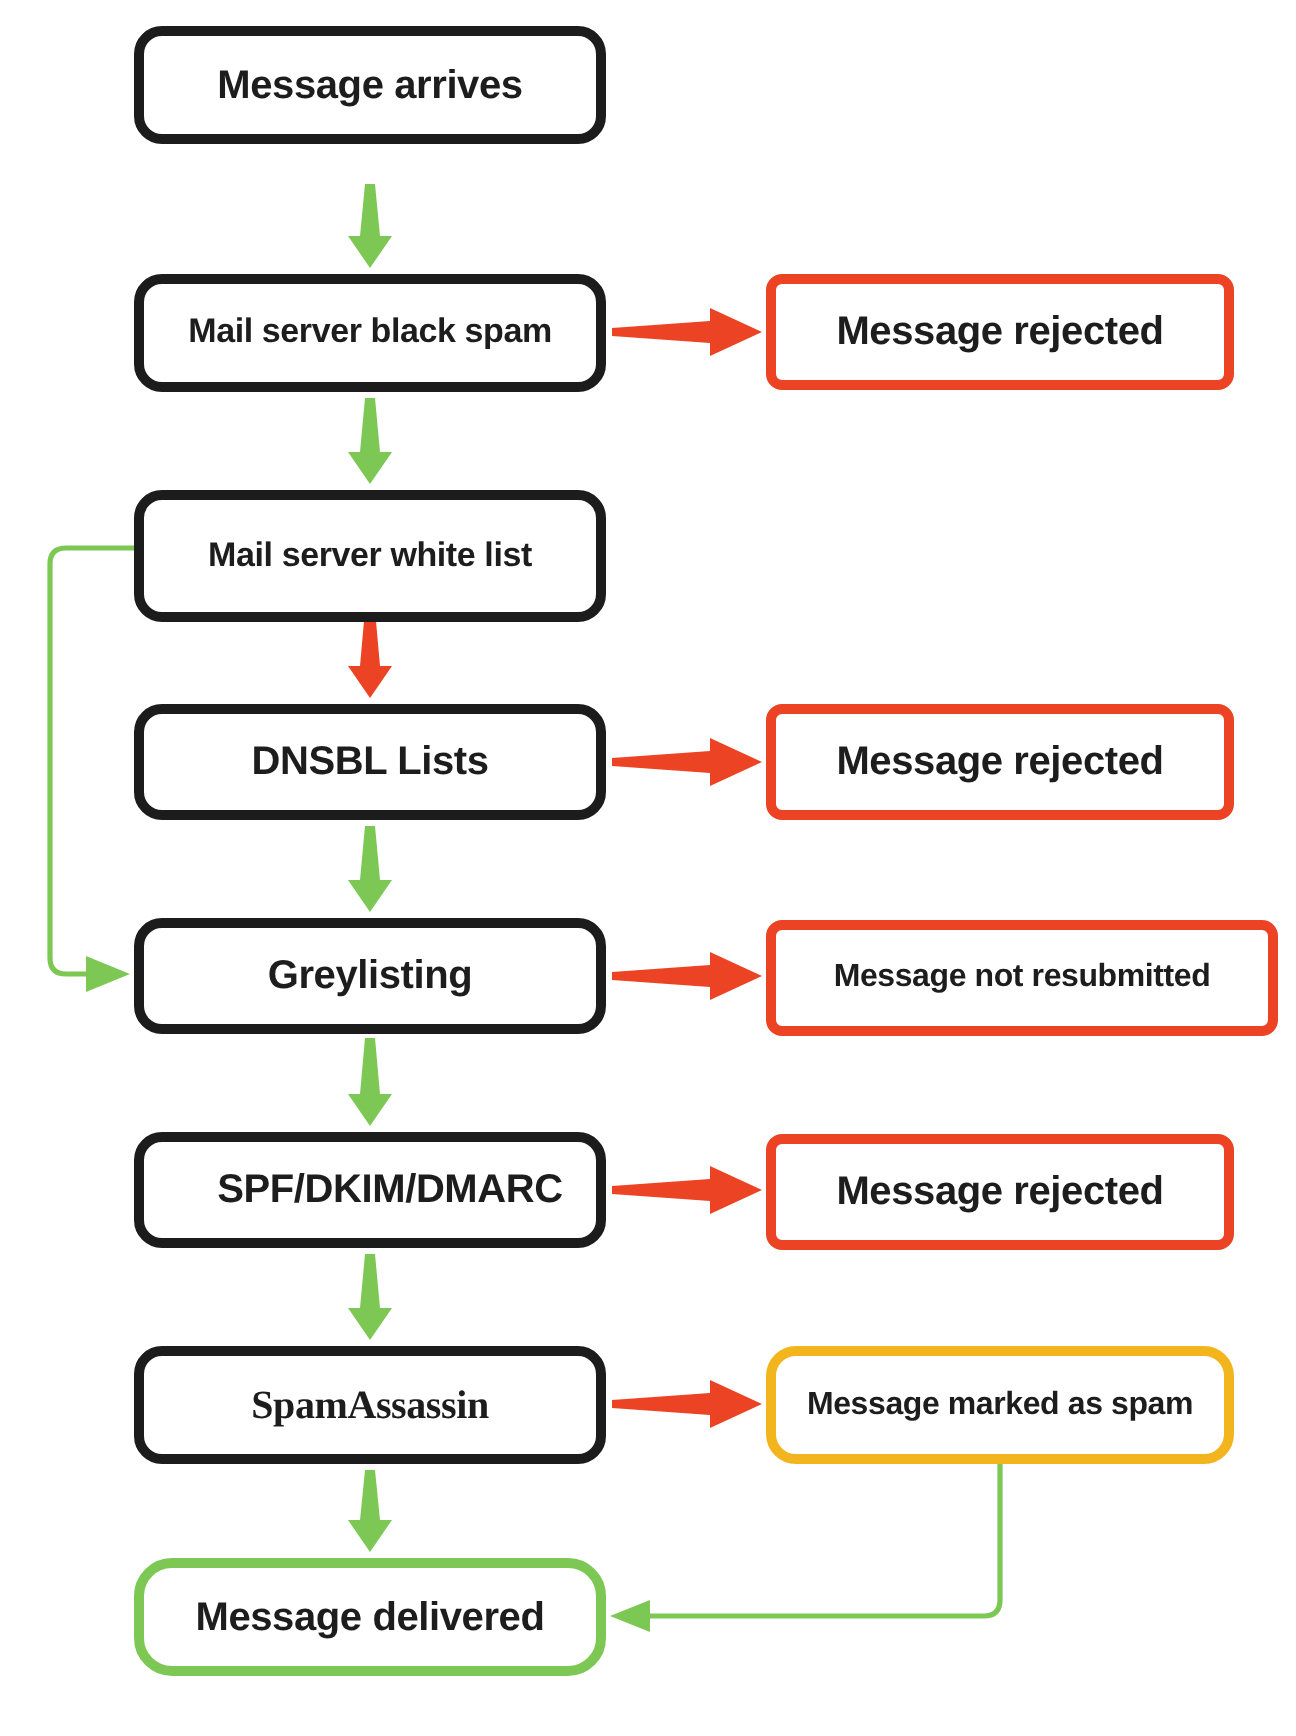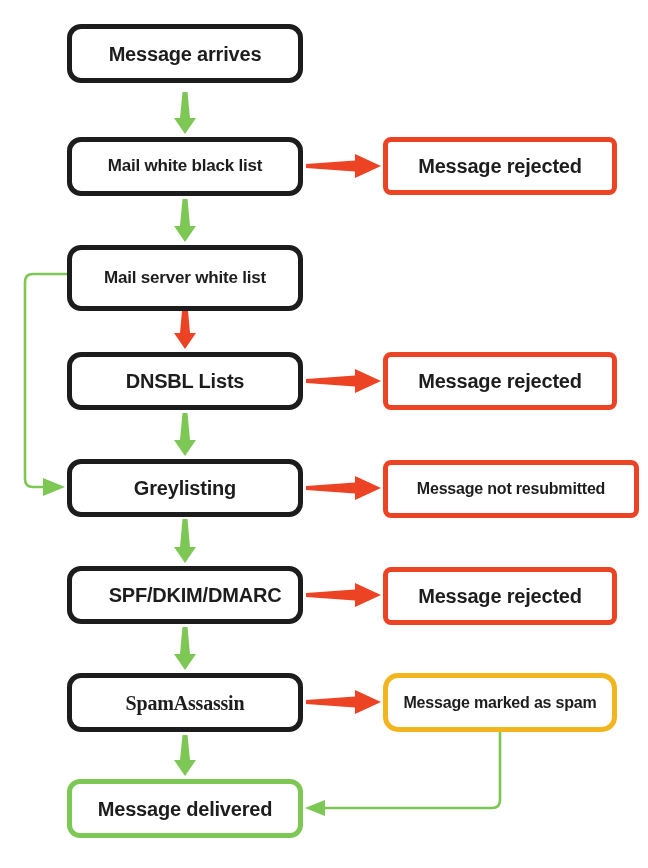--- a/index.html
+++ b/index.html
@@ -77,26 +77,26 @@
     <polygon class="fill-red" points="306,593 355,589.5 355,583 381,595 355,607 355,600.5 306,597"></polygon>
     <polygon class="fill-red" points="306,700 355,696.5 355,690 381,702 355,714 355,707.5 306,704"></polygon>
 
     <path class="stroke-green" d="M 67 274 L 33 274 Q 25 274 25 282 L 25 479 Q 25 487 33 487 L 44 487"></path>
     <polygon class="fill-green" points="43,478 43,496 65,487"></polygon>
 
     <path class="stroke-green" d="M 500 732 L 500 800 Q 500 808 492 808 L 325 808"></path>
     <polygon class="fill-green" points="325,800 325,816 305,808"></polygon>
   </svg>
 
-  <div class="node black lg" style="left:67px; top:24px;  width:236px; height:59px;">
+  <div class="node black lg" style="left:67px; top:13px;  width:236px; height:59px;">
     <span class="lbl">Message arrives</span>
   </div>
 
   <div class="node black md" style="left:67px; top:137px; width:236px; height:59px;">
-    <span class="lbl">Mail white black list</span>
+    <span class="lbl">Mail server black spam</span>
   </div>
 
   <div class="node black md" style="left:67px; top:245px; width:236px; height:66px;">
     <span class="lbl">Mail server white list</span>
   </div>
 
   <div class="node black lg" style="left:67px; top:352px; width:236px; height:58px;align-items:center;">
     <span class="lbl">DNSBL Lists</span>
   </div>
 
@@ -105,21 +105,21 @@
   </div>
 
   <div class="node black lg" style="left:67px; top:566px; width:236px; height:58px;padding-left:20px;">
     <span class="lbl">SPF/DKIM/DMARC</span>
   </div>
 
   <div class="node black lg" style="left:67px; top:673px; width:236px; height:59px;font-family:Liberation Serif, serif;">
     <span class="lbl">SpamAssassin</span>
   </div>
 
-  <div class="node green lg" style="left:67px; top:779px; width:236px; height:59px;">
+  <div class="node green lg" style="left:67px; top:779px; width:236px; height:59px;border-radius:19px;">
     <span class="lbl">Message delivered</span>
   </div>
 
   <div class="node red lg" style="left:383px; top:137px; width:234px; height:58px;">
     <span class="lbl">Message rejected</span>
   </div>
 
   <div class="node red lg" style="left:383px; top:352px; width:234px; height:58px;">
     <span class="lbl">Message rejected</span>
   </div>

